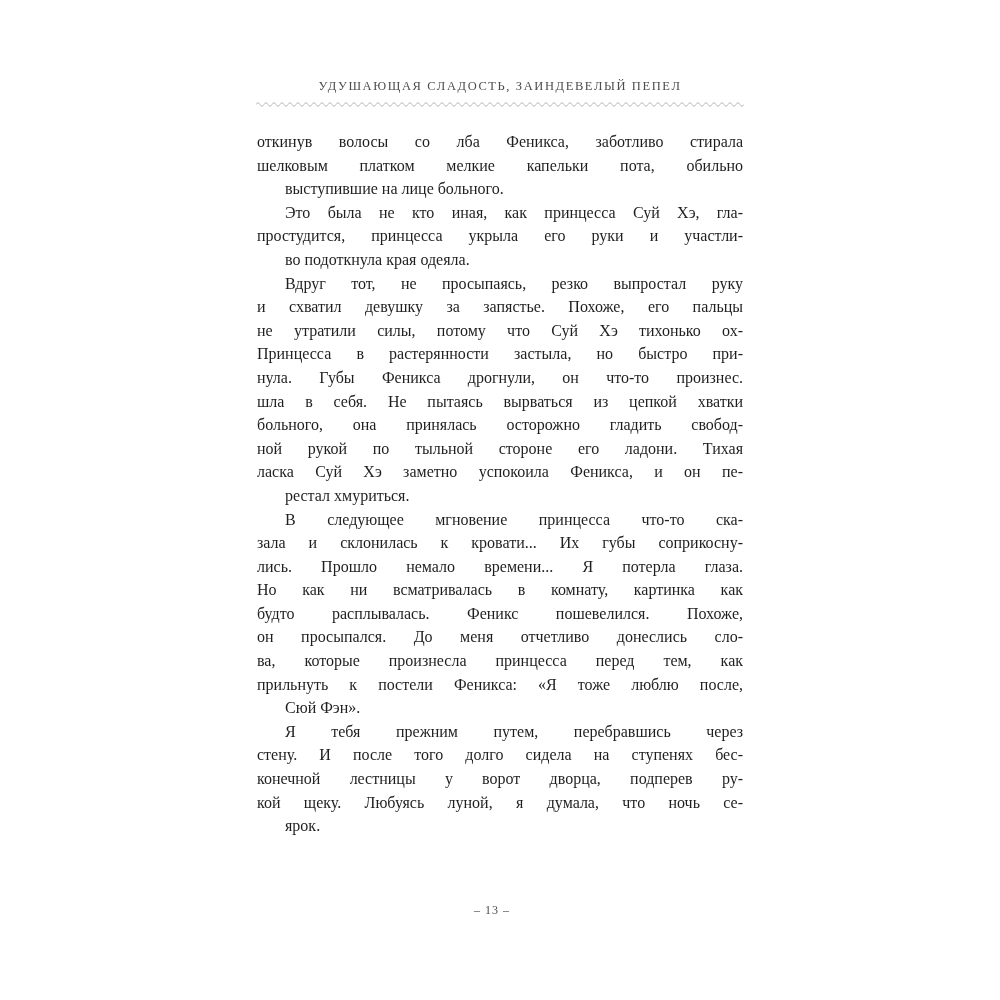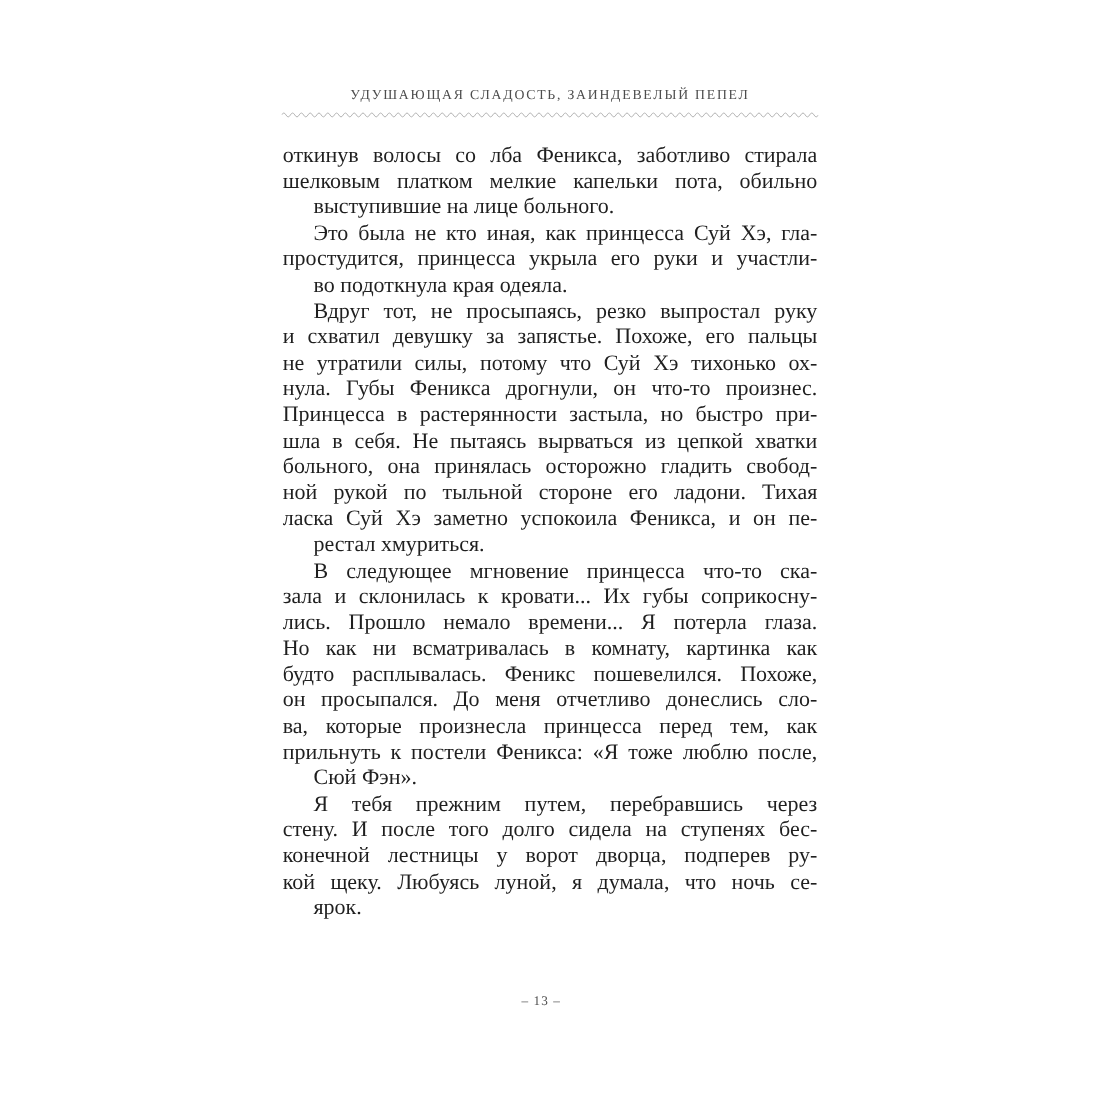--- a/index.html
+++ b/index.html
@@ -35,21 +35,21 @@
   }
   .wave-rule path{
     fill:none;
     stroke:var(--wave);
     stroke-width:0.9;
   }
   .text-block{
     position:absolute;
     top:130px;left:257px;width:486px;
     font-family:"Liberation Serif","DejaVu Serif",serif;
-    font-size:20px;
+    font-size:16px;
     line-height:23.6px;
     color:var(--body-text);
   }
   .paragraph{margin:0;padding:0;}
   .line{
     text-align:justify;
     text-align-last:justify;
     white-space:normal;
     height:23.6px;
     overflow:visible;
@@ -85,22 +85,22 @@
       </div>
       <div class="paragraph">
         <div class="line indent">Это была не кто иная, как принцесса Суй Хэ, гла-</div>
         <div class="line">простудится, принцесса укрыла его руки и участли-</div>
         <div class="line para-last">во подоткнула края одеяла.</div>
       </div>
       <div class="paragraph">
         <div class="line indent">Вдруг тот, не просыпаясь, резко выпростал руку</div>
         <div class="line">и схватил девушку за запястье. Похоже, его пальцы</div>
         <div class="line">не утратили силы, потому что Суй Хэ тихонько ох-</div>
+        <div class="line">Принцесса в растерянности застыла, но быстро при-</div>
         <div class="line">нула. Губы Феникса дрогнули, он что-то произнес.</div>
-        <div class="line">Принцесса в растерянности застыла, но быстро при-</div>
         <div class="line">шла в себя. Не пытаясь вырваться из цепкой хватки</div>
         <div class="line">больного, она принялась осторожно гладить свобод-</div>
         <div class="line">ной рукой по тыльной стороне его ладони. Тихая</div>
         <div class="line">ласка Суй Хэ заметно успокоила Феникса, и он пе-</div>
         <div class="line para-last">рестал хмуриться.</div>
       </div>
       <div class="paragraph">
         <div class="line indent">В следующее мгновение принцесса что-то ска-</div>
         <div class="line">зала и склонилась к кровати... Их губы соприкосну-</div>
         <div class="line">лись. Прошло немало времени... Я потерла глаза.</div>

